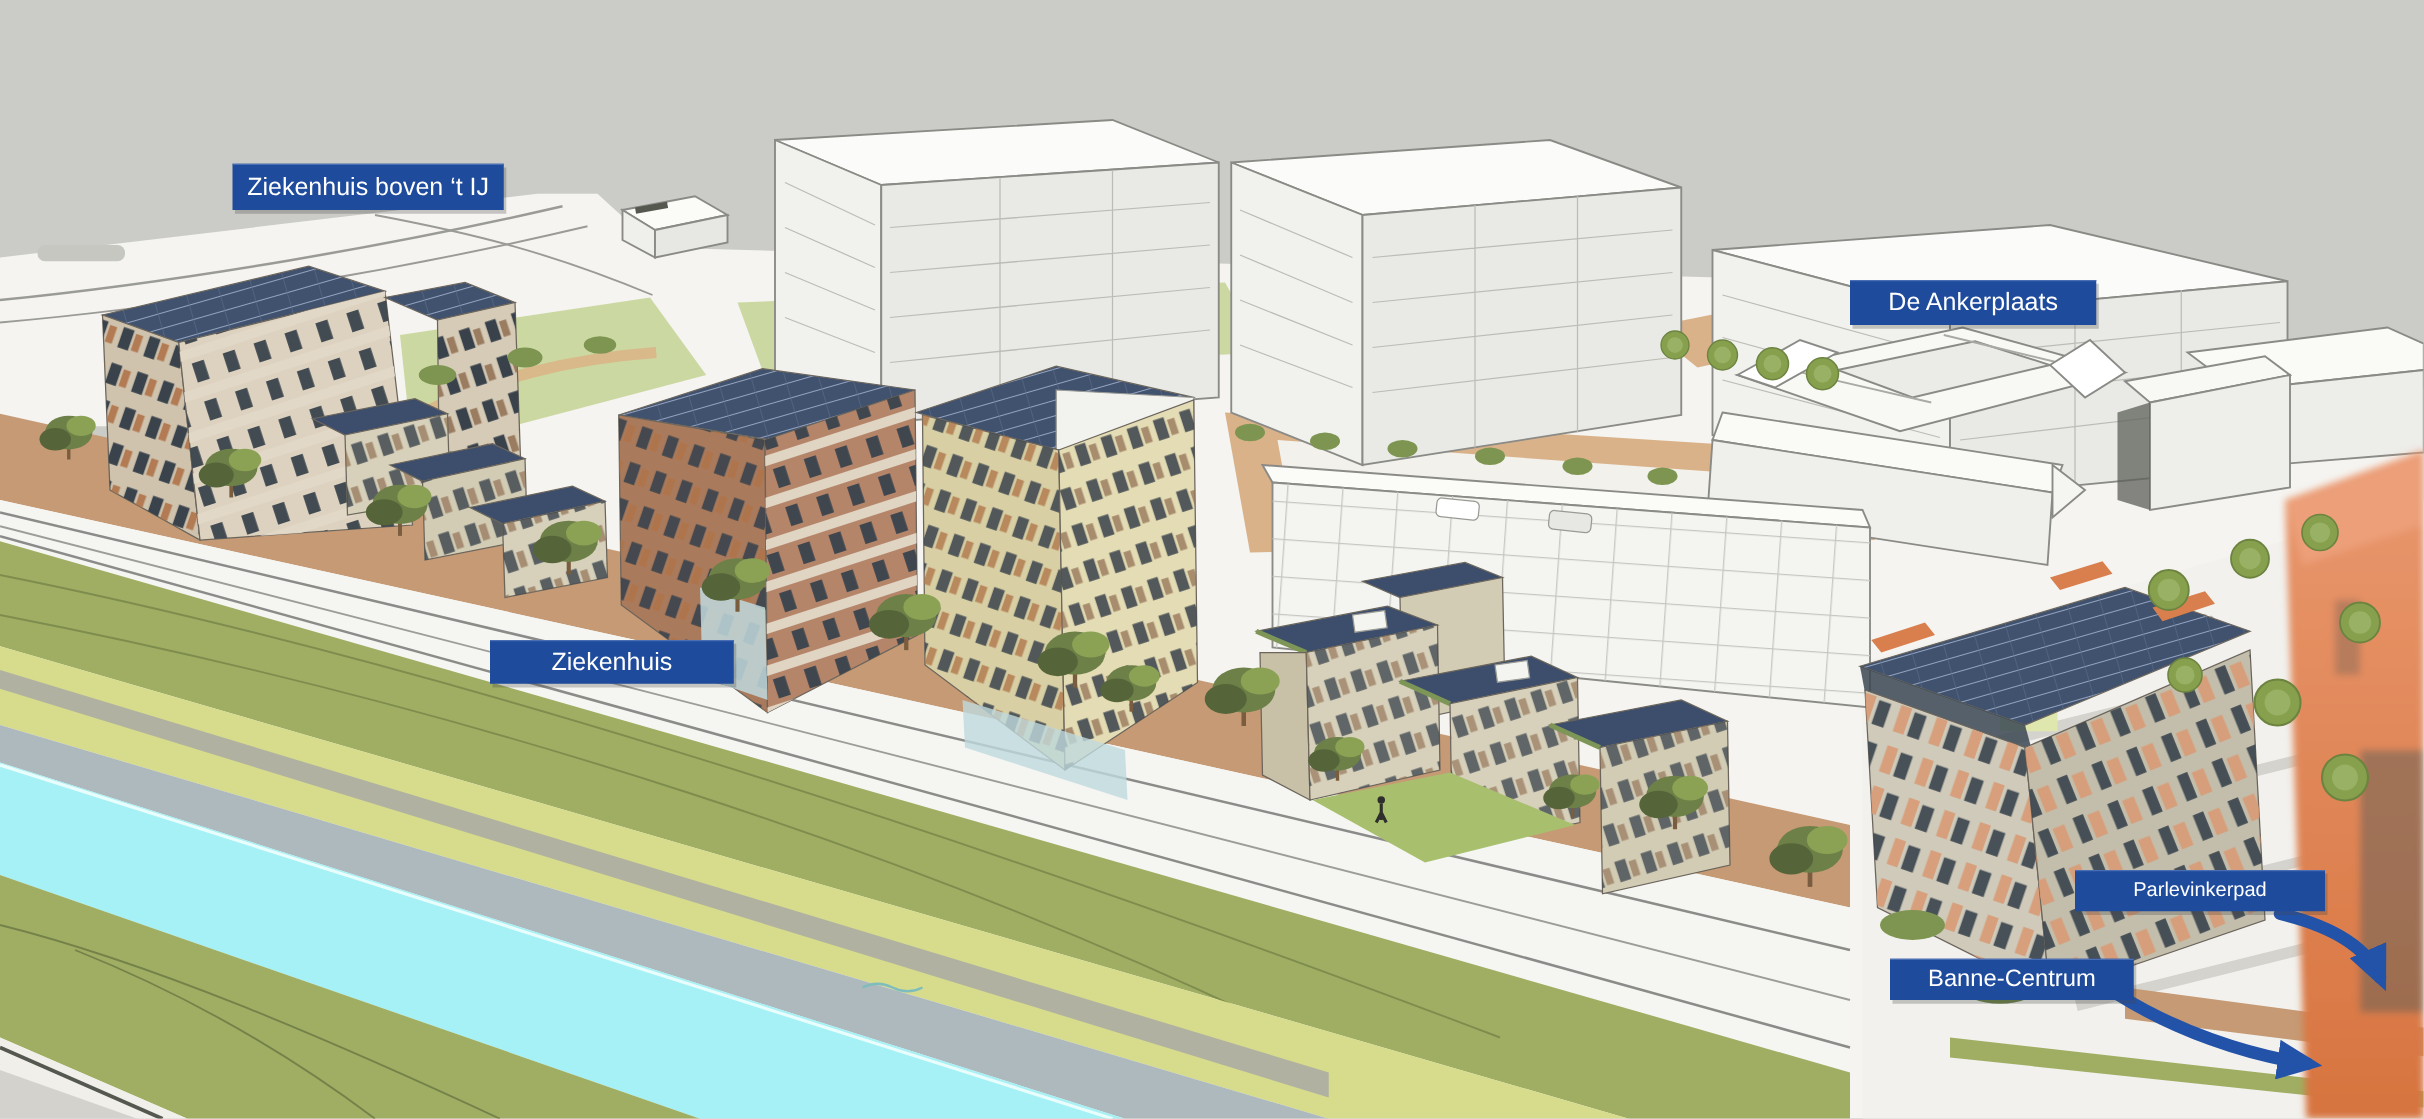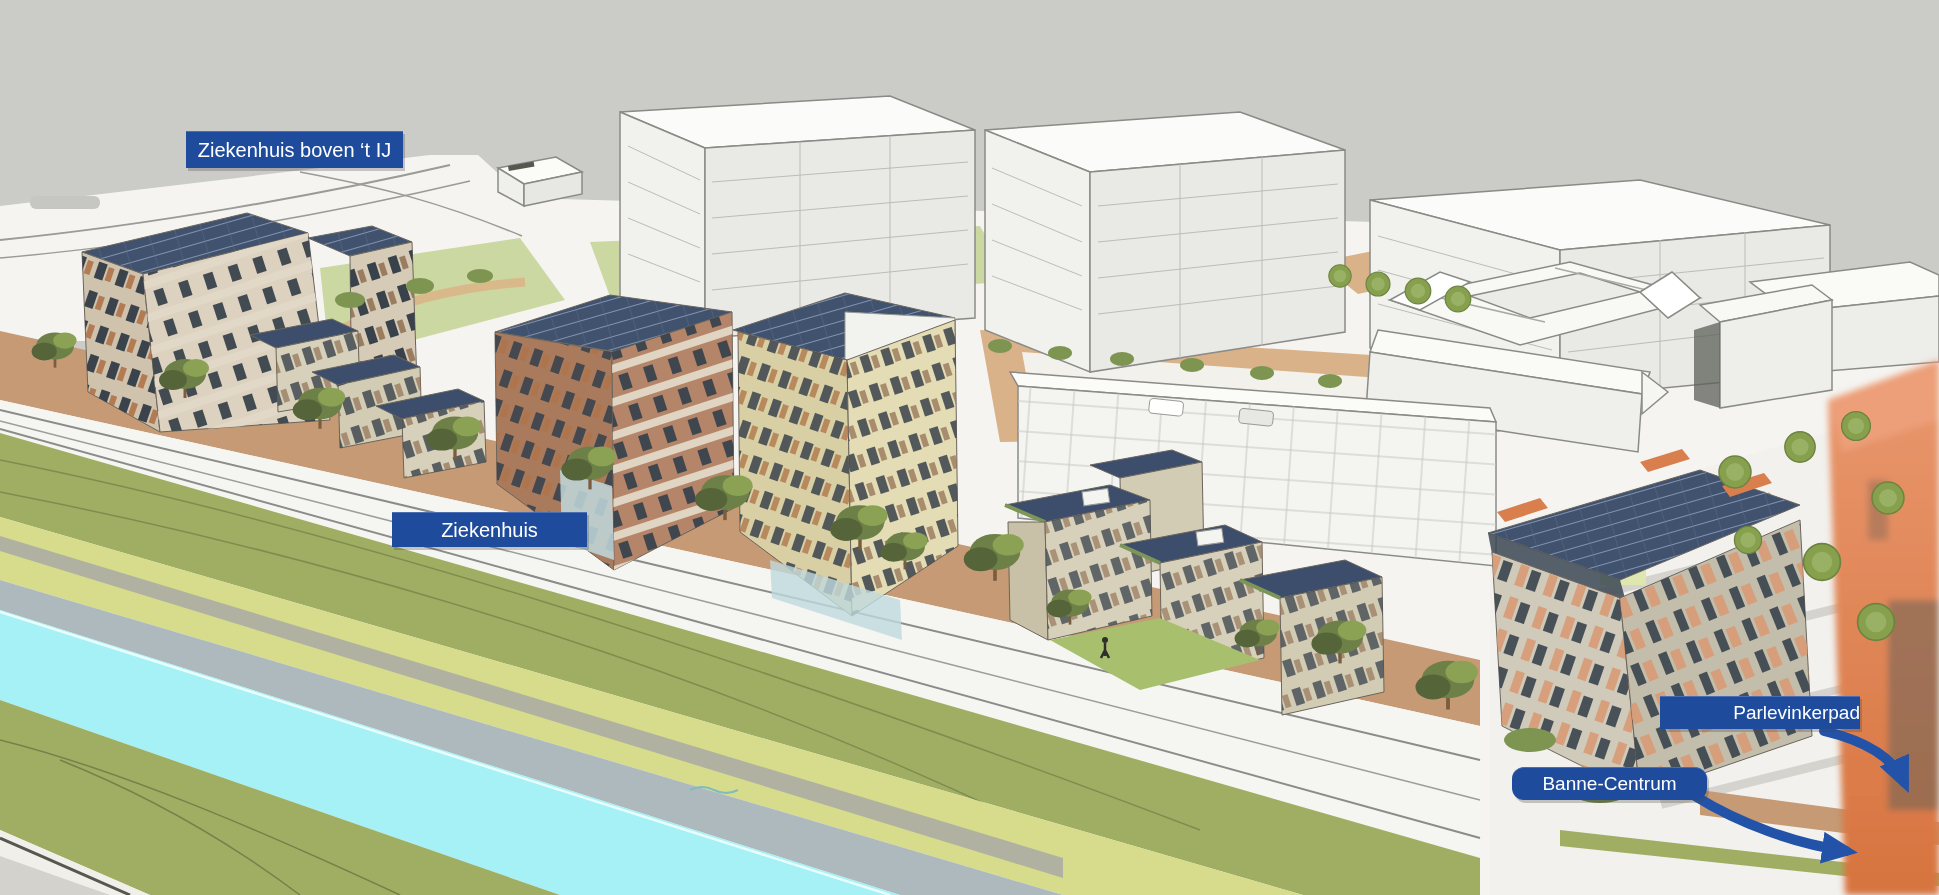--- a/index.html
+++ b/index.html
@@ -12,22 +12,22 @@
     text-align:center;
     font-family:"Liberation Sans",sans-serif;
     box-shadow:2px 3px 0 rgba(70,70,70,.28);
     border-top:1px solid #4a6db3;
     box-sizing:border-box;
     white-space:nowrap;
   }
   .lbl-ziekenhuis{left:186px;top:131px;width:217px;height:37px;font-size:20px;line-height:36px;}
   .lbl-ankerplaats{left:1480px;top:224px;width:197px;height:36px;font-size:20px;line-height:35px;}
   .lbl-ijdoornlaan{left:392px;top:512px;width:195px;height:35px;font-size:20px;line-height:34px;}
-  .lbl-parlevinkerpad{left:1660px;top:696px;width:200px;height:33px;font-size:19px;line-height:32px;text-align:right;}
-  .lbl-banne{left:1512px;top:767px;width:195px;height:33px;font-size:19px;line-height:32px;border-radius:12px;}
+  .lbl-parlevinkerpad{left:1660px;top:696px;width:200px;height:33px;font-size:16px;line-height:32px;}
+  .lbl-banne{left:1512px;top:767px;width:195px;height:33px;font-size:19px;line-height:32px;}
 </style>
 </head>
 <body>
 
 <div class="stage">
 
 <svg class="scene" width="1939" height="895" viewBox="0 0 1939 895">
   <defs>
     <linearGradient id="orangeGrad" x1="0" y1="0" x2="0" y2="1">
       <stop offset="0" stop-color="#e9986f"></stop>
@@ -318,17 +318,18 @@
     <rect x="1240" y="408" width="34" height="15" rx="4" fill="#e7e7e3" stroke="#9a9a95" transform="rotate(6 1240 408)"></rect>
   </g>
 
   <g fill="none" stroke="#2353a8" stroke-width="10" stroke-linecap="round">
     <path d="M1824,731 C1866,741 1893,757 1904,782" marker-end="url(#ah)"></path>
     <path d="M1695,796 C1740,824 1796,844 1846,851" marker-end="url(#ah)"></path>
   </g>
 </svg>
 
 <div class="map-label lbl-ziekenhuis">Ziekenhuis boven ‘t IJ</div>
+<div class="map-label lbl-ankerplaats">De Ankerplaats</div>
 <div class="map-label lbl-ijdoornlaan">Ziekenhuis</div>
 <div class="map-label lbl-parlevinkerpad">Parlevinkerpad</div>
 <div class="map-label lbl-banne">Banne-Centrum</div>
 
 </div>
 
 </body></html>

